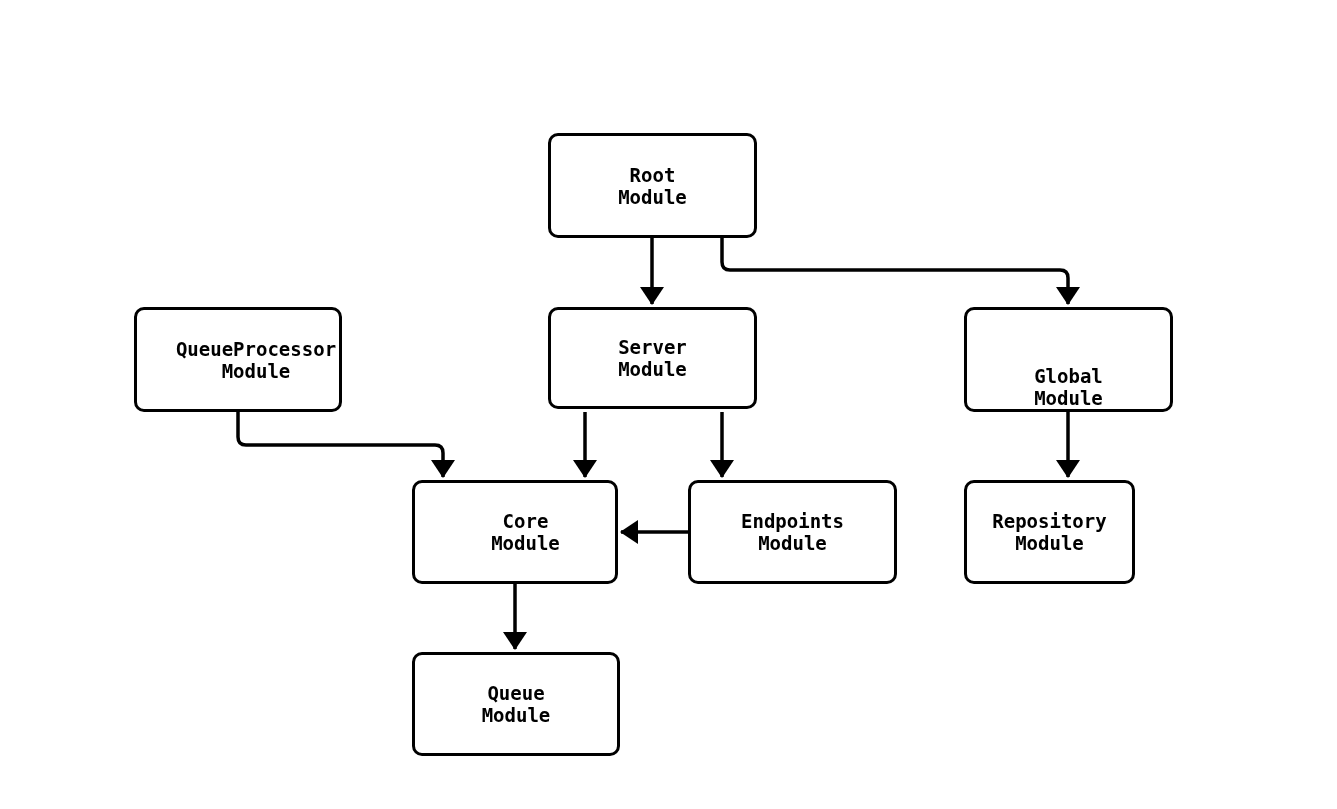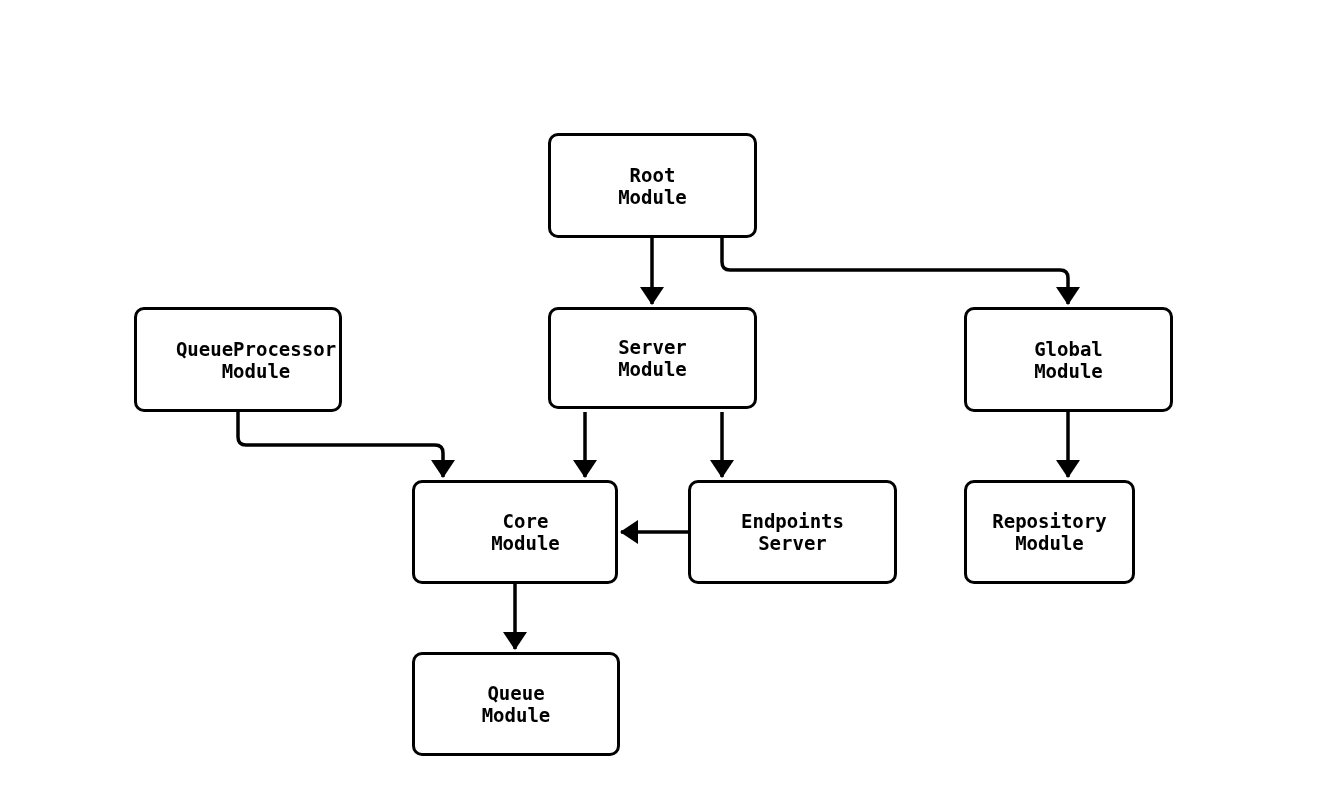--- a/index.html
+++ b/index.html
@@ -86,33 +86,33 @@
   <div class="node" style="left:134px; top:267px; width:208px; height:105px;padding-left:36px;">
     <span class="node-label">QueueProcessor
 Module</span>
   </div>
 
   <div class="node" style="left:548px; top:267px; width:209px; height:102px;">
     <span class="node-label">Server
 Module</span>
   </div>
 
-  <div class="node" style="left:964px; top:267px; width:209px; height:105px;">
+  <div class="node" style="left:964px; top:267px; width:209px; height:105px;align-items:flex-end;">
     <span class="node-label">Global
 Module</span>
   </div>
 
   <div class="node" style="left:412px; top:440px; width:206px; height:104px;padding-left:21px;">
     <span class="node-label">Core
 Module</span>
   </div>
 
   <div class="node" style="left:688px; top:440px; width:209px; height:104px;">
     <span class="node-label">Endpoints
-Server</span>
+Module</span>
   </div>
 
   <div class="node" style="left:964px; top:440px; width:171px; height:104px;">
     <span class="node-label">Repository
 Module</span>
   </div>
 
   <div class="node" style="left:412px; top:612px; width:208px; height:104px;justify-content:center;">
     <span class="node-label">Queue
 Module</span>

